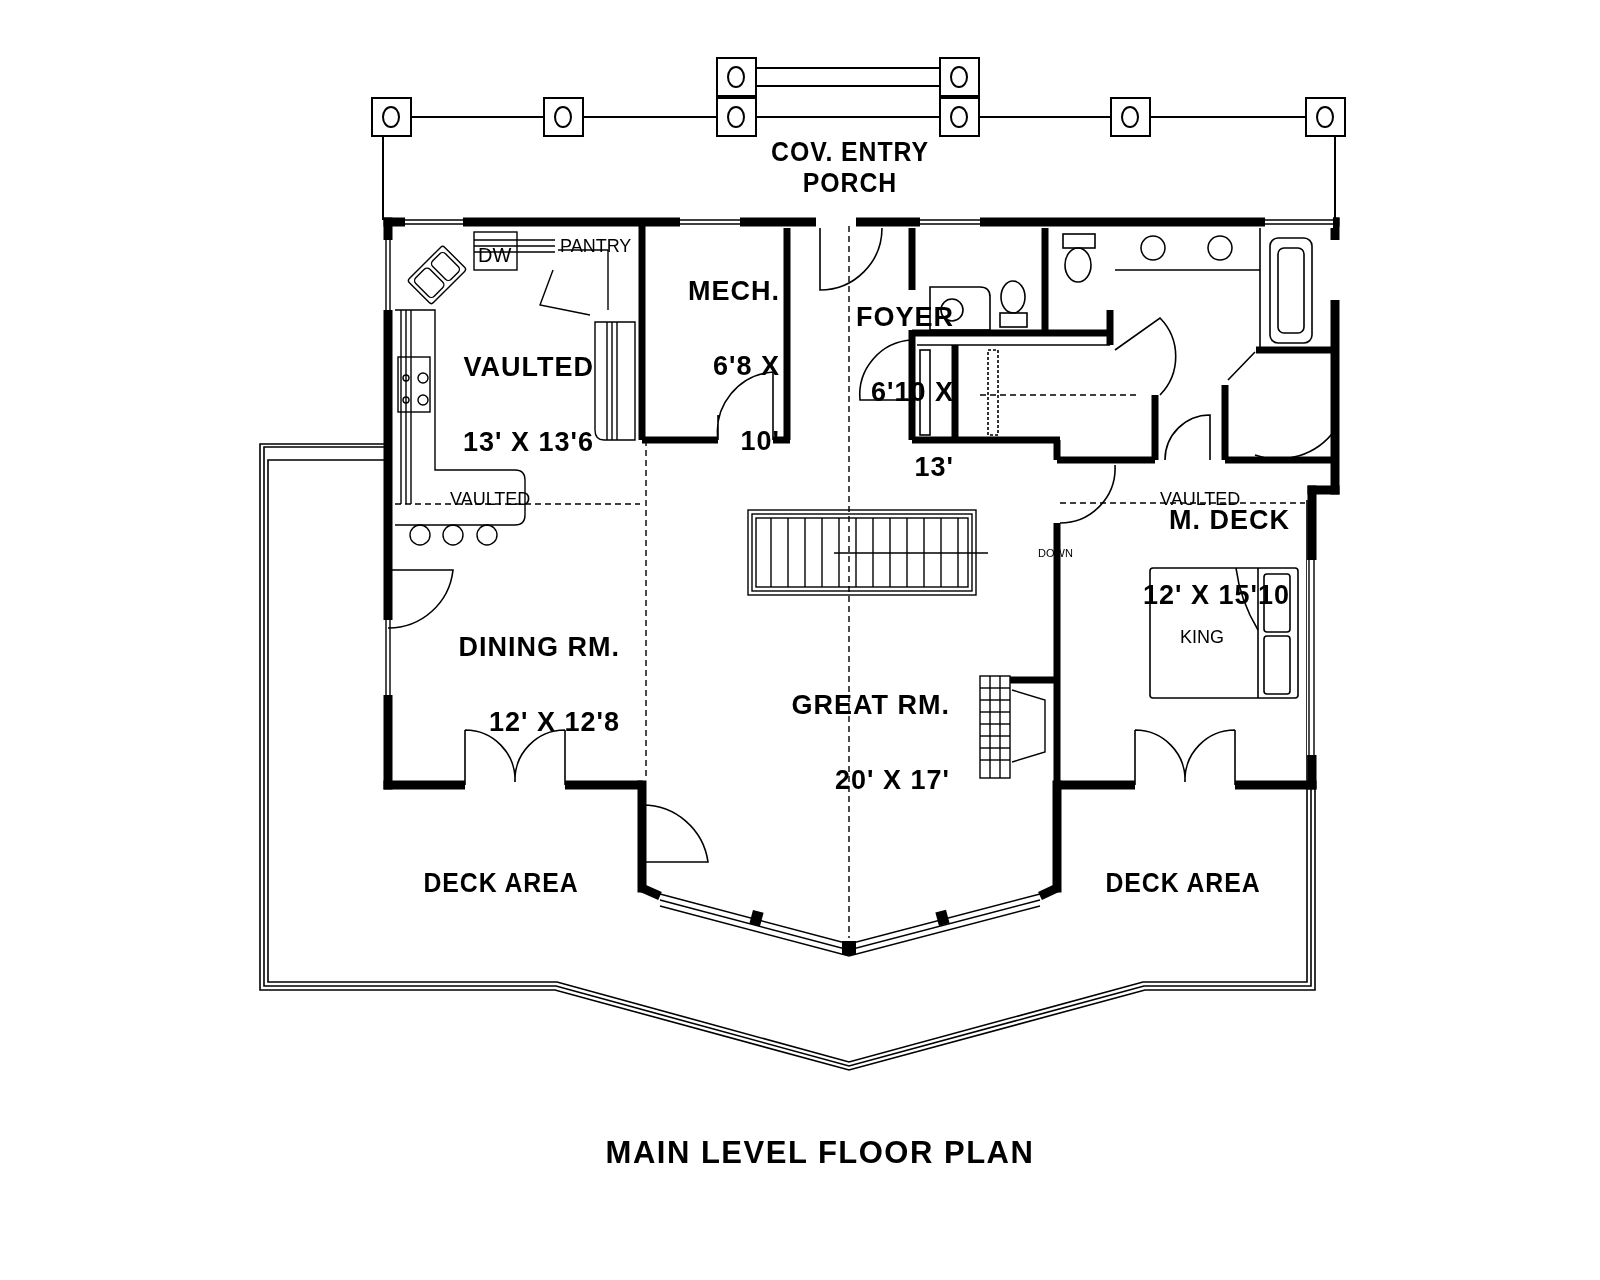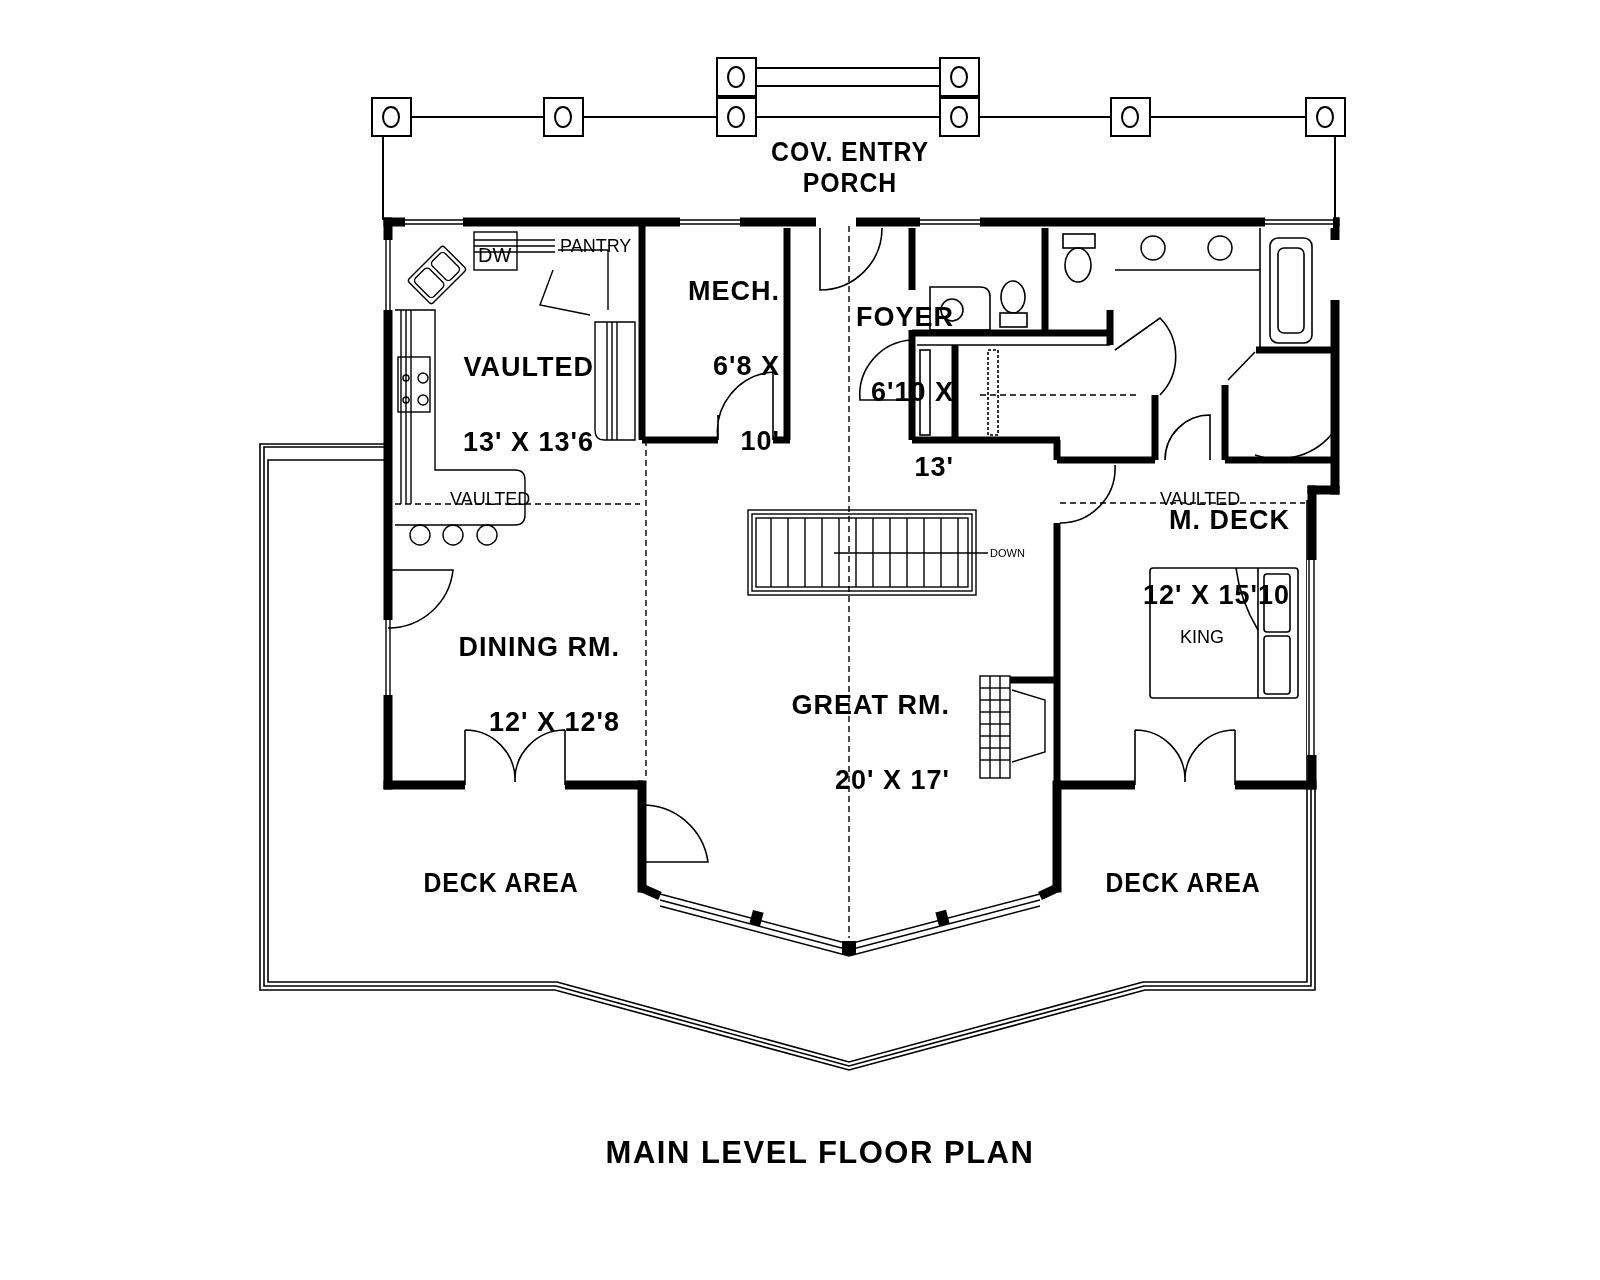--- a/index.html
+++ b/index.html
@@ -264,21 +264,21 @@
 </div>
 
 <div class="lbl room" style="left:785px; top:302px; width:130px;padding-left:39px;">
   <span style="display:block">FOYER</span>
   <span class="dim">6'10 X</span>
   <span class="dim">13'</span>
 </div>
 
 <div class="lbl small" style="left:450px; top:489px;">VAULTED</div>
 <div class="lbl small" style="left:1160px; top:489px;">VAULTED</div>
-<div class="lbl small" style="left:990px; top:547px; font-size:11px;">DOWN</div>
+<div class="lbl small" style="left:1038px; top:547px; font-size:11px;">DOWN</div>
 <div class="lbl small" style="left:1180px; top:593px;margin-top:34px;">KING</div>
 
 <div class="lbl room" style="left:420px; top:632px; width:200px;">
   <span style="display:block">DINING RM.</span>
   <span class="dim">12' X 12'8</span>
 </div>
 
 <div class="lbl room" style="left:750px; top:690px; width:200px;">
   <span style="display:block">GREAT RM.</span>
   <span class="dim">20' X 17'</span>

